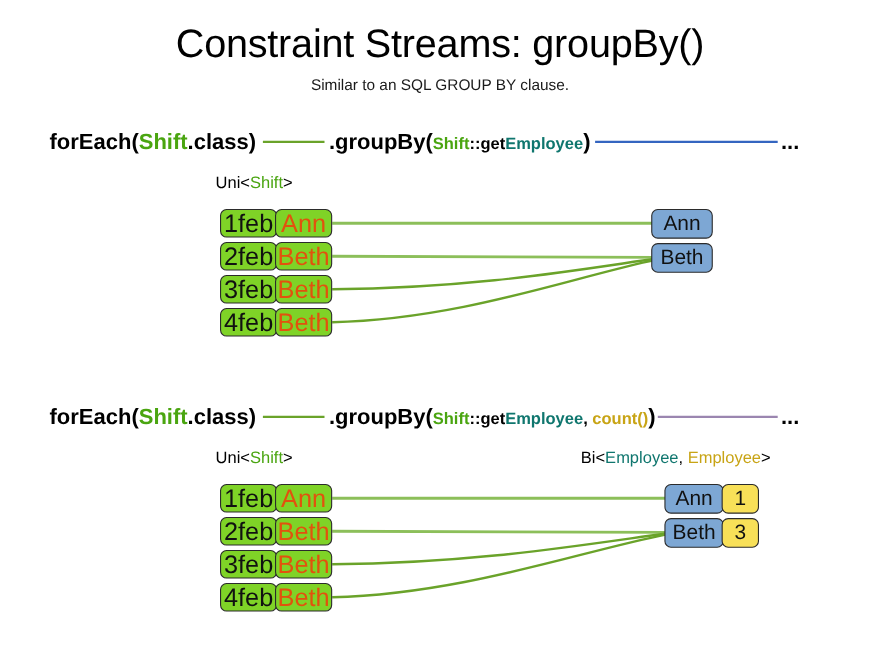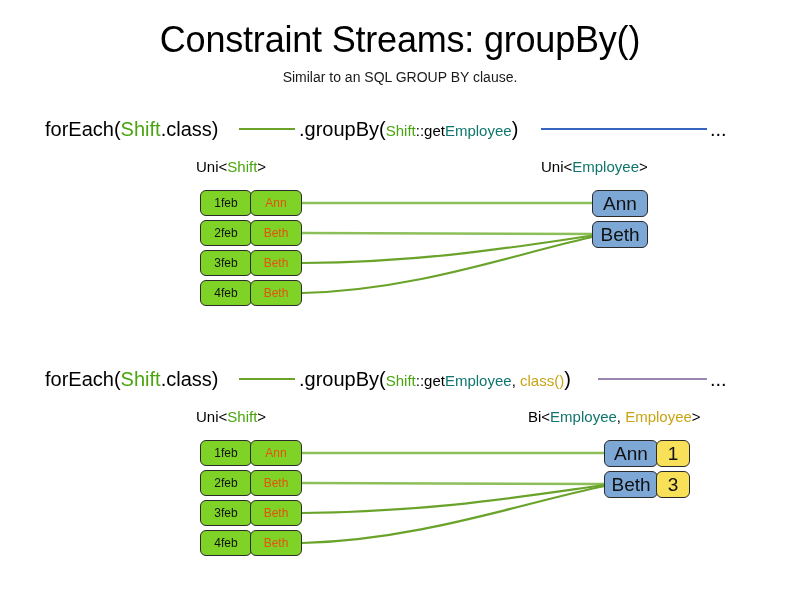--- a/index.html
+++ b/index.html
@@ -43,20 +43,21 @@
     color: #1a1a1a;
     white-space: nowrap;
   }
 
   
   .codeline {
     font-size: 20px;
     line-height: 24px;
     white-space: nowrap;
     color: #000;
+    font-weight: bold;
   }
   .codeline .sm {
     font-size: 15px;
   }
   .tok-shift   { color: #4aa510; }
   .tok-emp     { color: #0f766e; }
   .tok-count   { color: #c8a415; }
   .tok-int     { color: #c8a415; }
   .tok-black   { color: #000000; }
 
@@ -77,21 +78,21 @@
     position: absolute;
     top: 0;
     height: 26px;
     box-sizing: border-box;
     border: 1.6px solid #2b2b2b;
     border-radius: 6px;
     background: #7fd327;
     display: flex;
     align-items: center;
     justify-content: center;
-    font-size: 12px;
+    font-size: 23px;
     line-height: 19px;
   }
   .cell-date {
     left: 0;
     width: 52px;
     color: #111111;
   }
   .cell-name {
     left: 50px;
     width: 52px;
@@ -170,23 +171,20 @@
   <div class="abs codeline" style="left:299px; top:117px;">
     <span>.groupBy(</span><span class="sm tok-shift">Shift</span><span class="sm tok-black">::get</span><span class="sm tok-emp">Employee</span><span>)</span>
   </div>
 
   <div class="abs codeline" style="left:710px; top:117px;">...</div>
 
   <div class="abs typelabel" style="left:196px; top:155px;">
     <span>Uni&lt;</span><span class="tok-shift">Shift</span><span>&gt;</span>
   </div>
 
-  <div class="abs typelabel" style="left:541px; top:155px;">
-    <span>Uni&lt;</span><span class="tok-emp">Employee</span><span>&gt;</span>
-  </div>
 
   <div class="abs shift-row" style="left:200px; top:190px;">
     <div class="cell cell-date">1feb</div>
     <div class="cell cell-name">Ann</div>
   </div>
   <div class="abs shift-row" style="left:200px; top:220px;">
     <div class="cell cell-date">2feb</div>
     <div class="cell cell-name">Beth</div>
   </div>
   <div class="abs shift-row" style="left:200px; top:250px;">
@@ -203,21 +201,21 @@
   </div>
   <div class="abs" style="left:592px; top:221px; width:56px; height:27px;">
     <div class="emp-cell" style="left:0; width:56px;">Beth</div>
   </div>
 
   <div class="abs codeline" style="left:45px; top:367px;">
     <span>forEach(</span><span class="tok-shift">Shift</span><span>.class)</span>
   </div>
 
   <div class="abs codeline" style="left:299px; top:367px;">
-    <span>.groupBy(</span><span class="sm tok-shift">Shift</span><span class="sm tok-black">::get</span><span class="sm tok-emp">Employee</span><span class="sm tok-black">, </span><span class="sm tok-count">class()</span><span>)</span>
+    <span>.groupBy(</span><span class="sm tok-shift">Shift</span><span class="sm tok-black">::get</span><span class="sm tok-emp">Employee</span><span class="sm tok-black">, </span><span class="sm tok-count">count()</span><span>)</span>
   </div>
 
   <div class="abs codeline" style="left:710px; top:367px;">...</div>
 
   <div class="abs typelabel" style="left:196px; top:405px;">
     <span>Uni&lt;</span><span class="tok-shift">Shift</span><span>&gt;</span>
   </div>
 
   <div class="abs typelabel" style="left:528px; top:405px;">
     <span>Bi&lt;</span><span class="tok-emp">Employee</span><span>, </span><span class="tok-int">Employee</span><span>&gt;</span>

